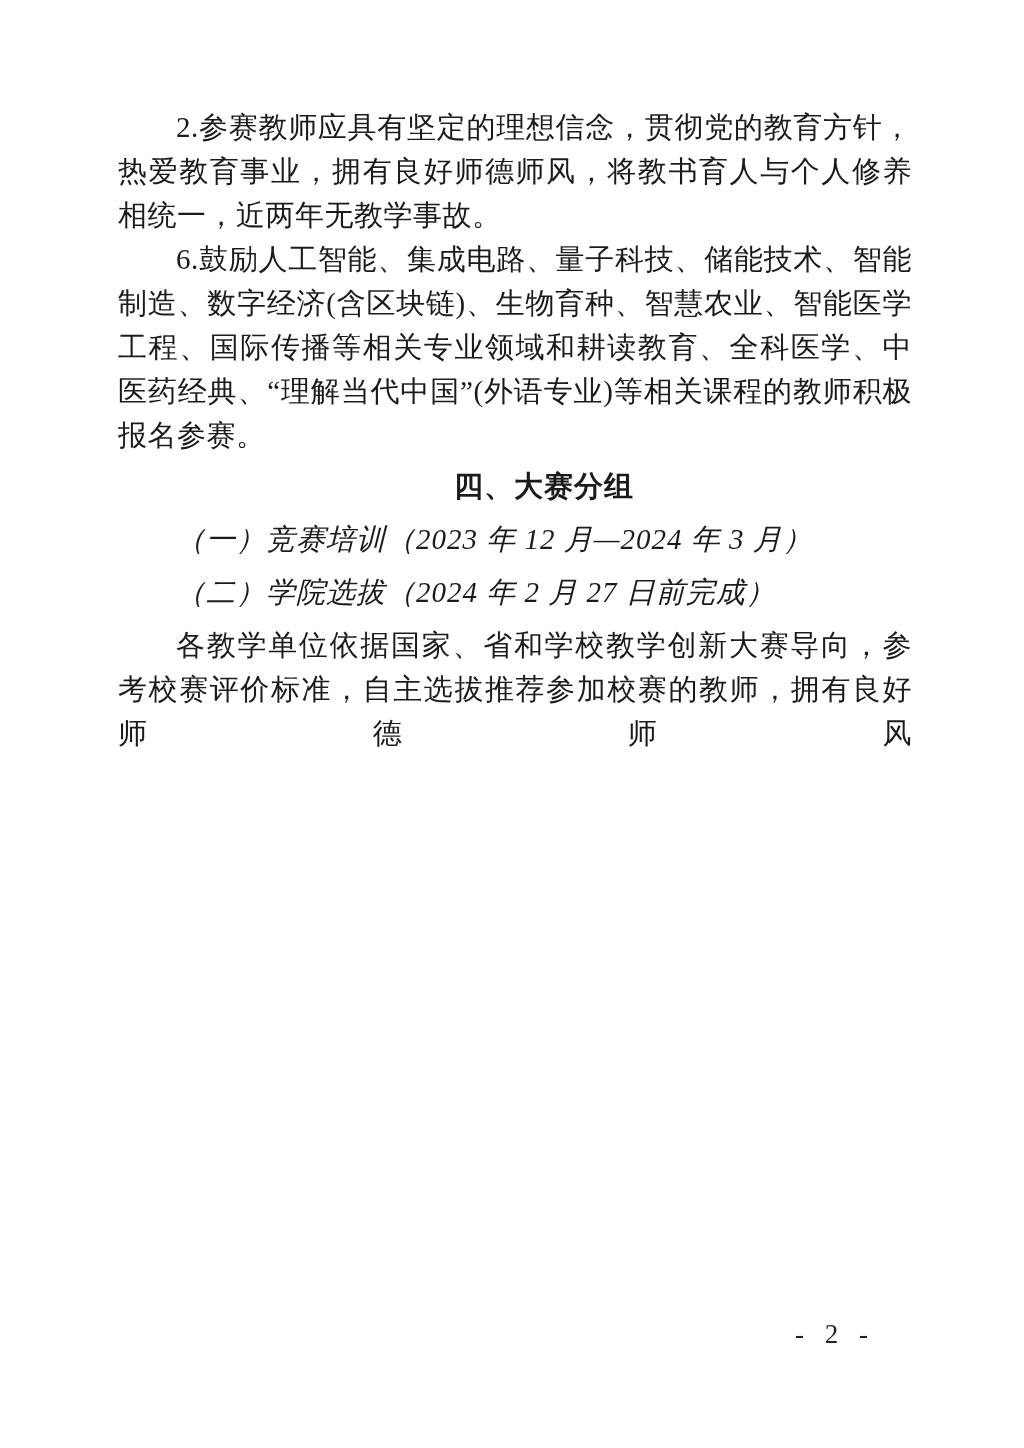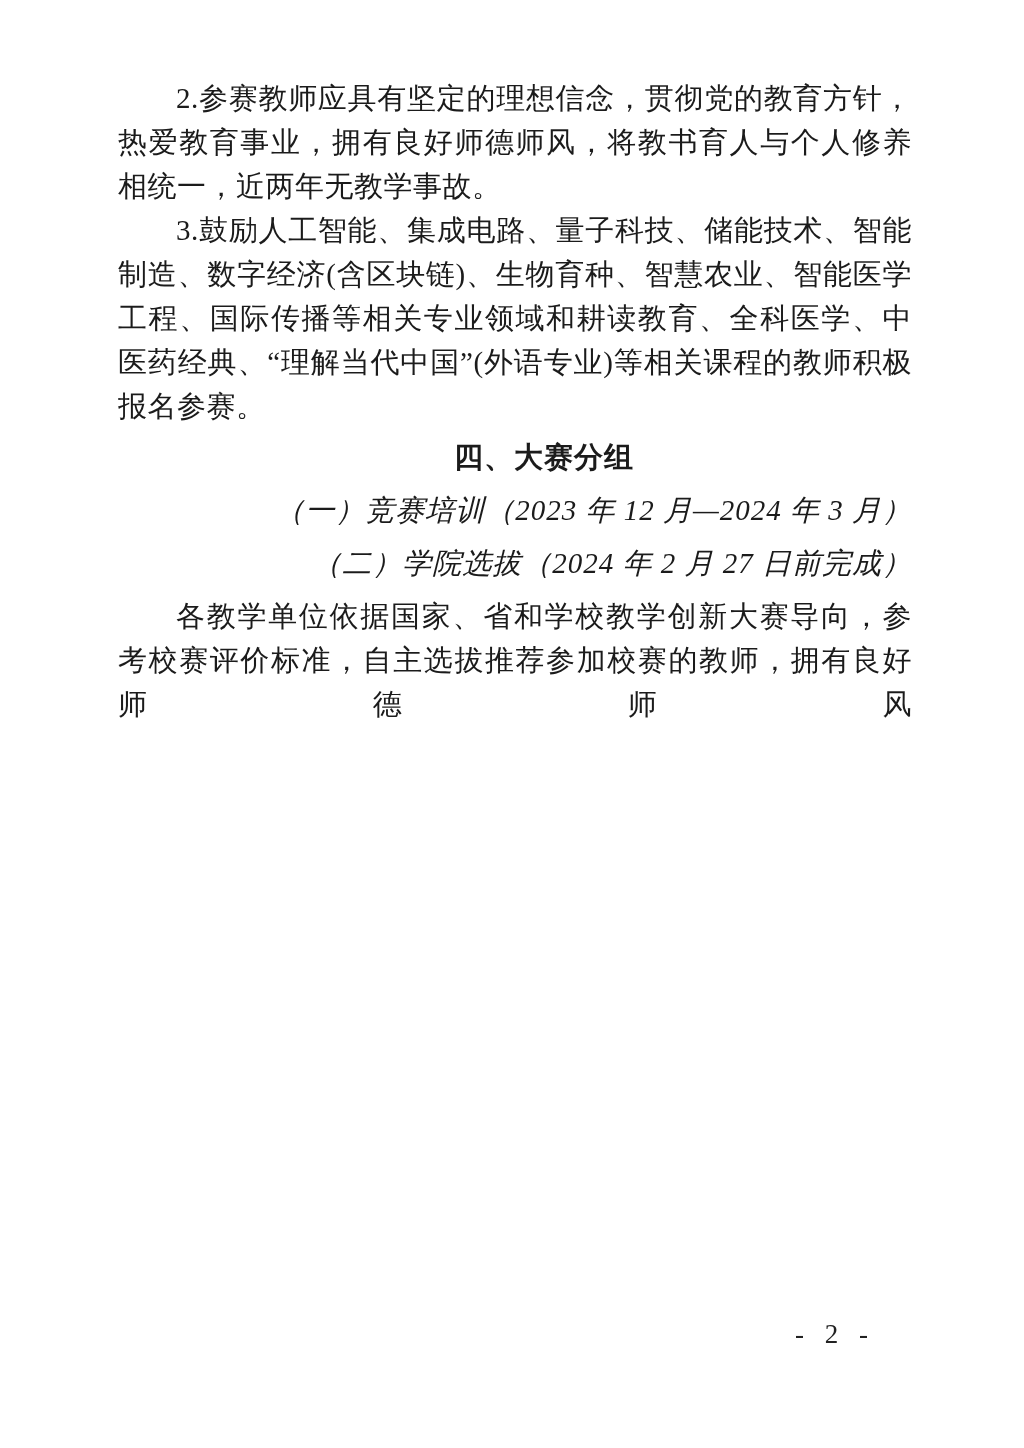--- a/index.html
+++ b/index.html
@@ -13,21 +13,21 @@
     position: relative;
     overflow: hidden;
   }
   .doc-page {
     position: absolute;
     left: 0;
     top: 0;
     width: 1024px;
     height: 1280px;
     box-sizing: border-box;
-    padding: 76px 112px 0 118px;
+    padding: 105px 112px 0 118px;
     background: #ffffff;
     color: #1b1b1b;
     font-family: "Liberation Serif", "DejaVu Serif", serif;
     font-size: 29px;
     line-height: 44px;
   }
   .para {
     margin: 0;
     text-indent: 2em;
     text-align: justify;
@@ -43,38 +43,38 @@
     text-indent: 2em;
     font-weight: bold;
     font-family: "Liberation Sans", "DejaVu Sans", sans-serif;
     text-align: center;
     letter-spacing: 1px;
   }
   .sub-heading {
     margin: 9px 0 9px 0;
     text-indent: 2em;
     font-style: italic;
-    text-align: right;
+    text-align: left;
     letter-spacing: 1px;
   }
   .page-number {
     position: absolute;
     top: 1312px;
     right: 149px;
     font-family: "Liberation Serif", "DejaVu Serif", serif;
     font-size: 27px;
     letter-spacing: 7px;
     color: #222;
   }
 </style>
 </head>
 <body>
 
 <div class="doc-page">
   <p class="para">2.参赛教师应具有坚定的理想信念，贯彻党的教育方针，热爱教育事业，拥有良好师德师风，将教书育人与个人修养相统一，近两年无教学事故。</p>
-  <p class="para">3.鼓励人工智能、集成电路、量子科技、储能技术、智能制造、数字经济(含区块链)、生物育种、智慧农业、智能医学工程、国际传播等相关专业领域和耕读教育、全科医学、中医药经典、“理解当代中国”(外语专业)等相关课程的教师积极报名参赛。</p>
+  <p class="para">6.鼓励人工智能、集成电路、量子科技、储能技术、智能制造、数字经济(含区块链)、生物育种、智慧农业、智能医学工程、国际传播等相关专业领域和耕读教育、全科医学、中医药经典、“理解当代中国”(外语专业)等相关课程的教师积极报名参赛。</p>
   <p class="section-heading">四、大赛分组</p>
   <p class="sub-heading">（一）竞赛培训（2023 年 12 月—2024 年 3 月）</p>
   <p class="sub-heading">（二）学院选拔（2024 年 2 月 27 日前完成）</p>
   <p class="para last-cut">各教学单位依据国家、省和学校教学创新大赛导向，参考校赛评价标准，自主选拔推荐参加校赛的教师，拥有良好师德师风</p>
 
   <div class="page-number">- 2 -</div>
 </div>
 
 </body></html>

